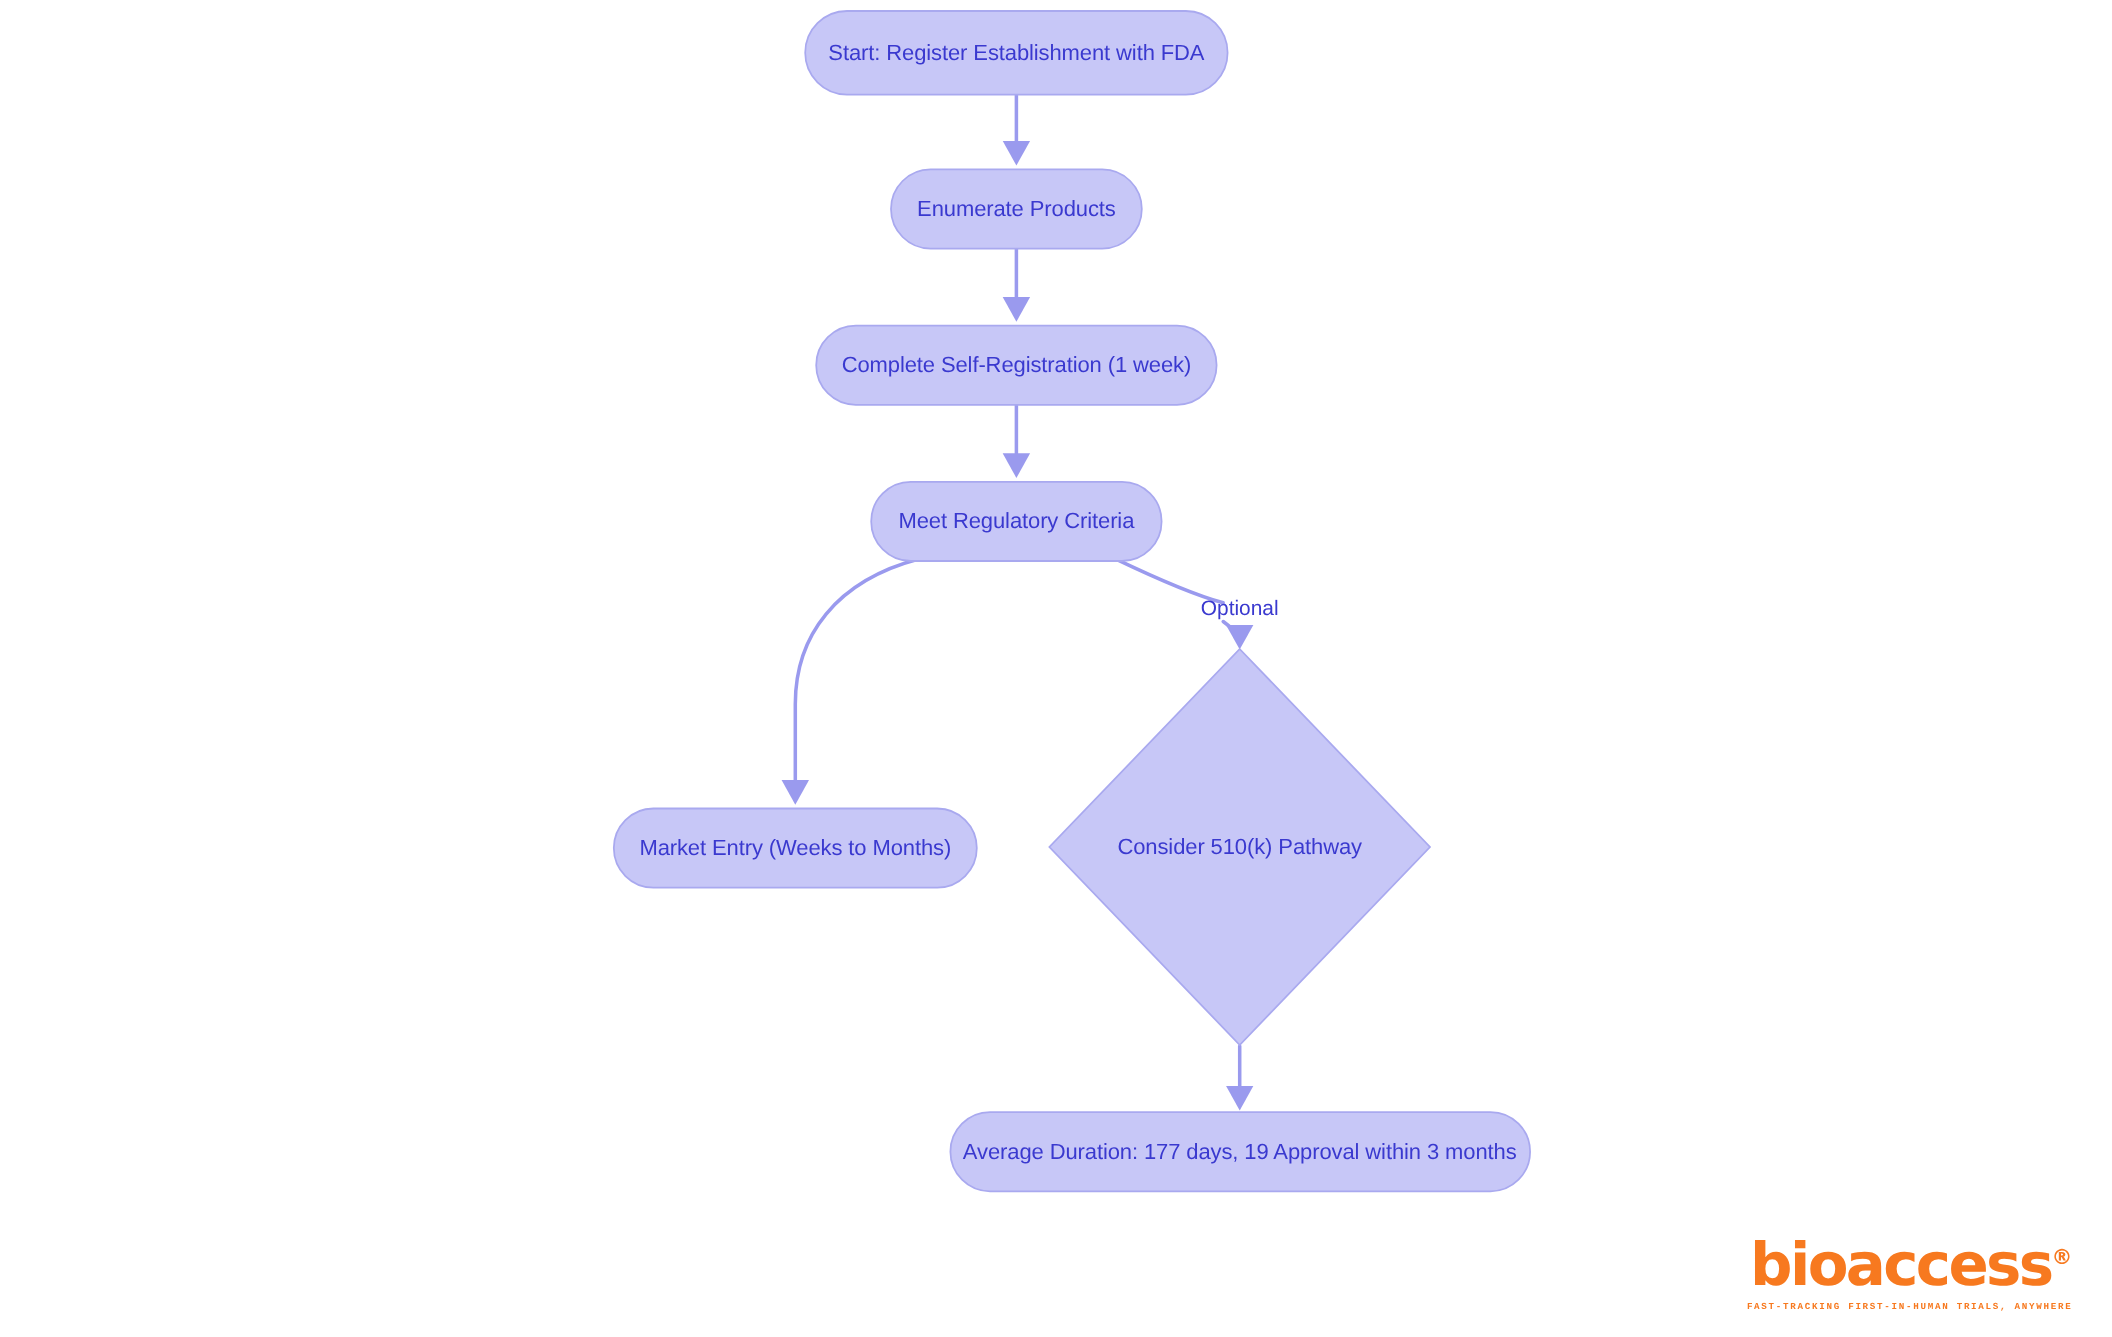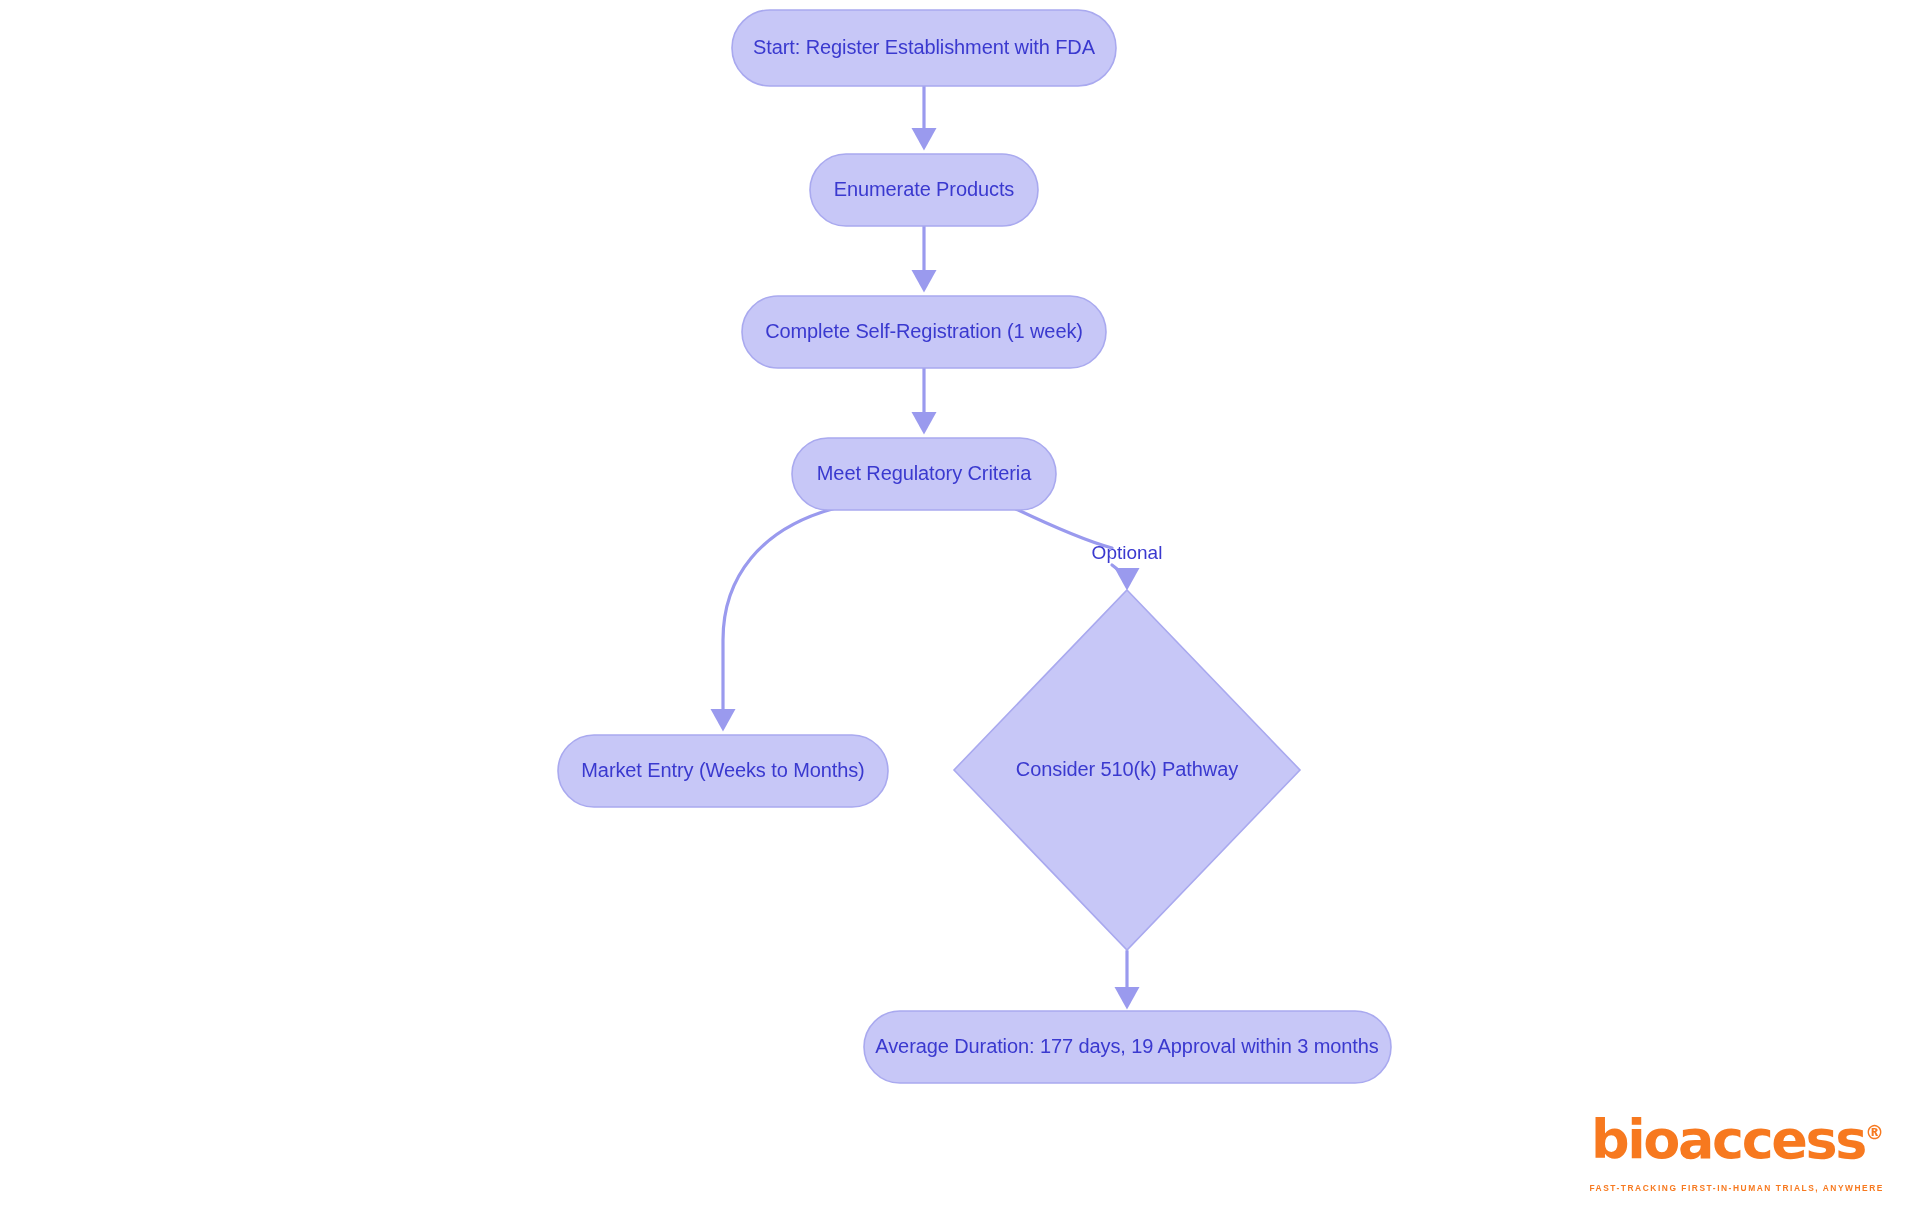--- a/index.html
+++ b/index.html
@@ -69,25 +69,25 @@
     display: inline-block;
     position: relative;
   }
   .logo-reg {
     font-size: 19px;
     vertical-align: super;
     letter-spacing: 0;
     font-weight: bold;
   }
   .logo-tagline {
-    font-family: Liberation Sans, sans-serif;
+    font-family: Liberation Mono, monospace;
     font-size: 8.4px;
     color: #f7791f;
     letter-spacing: 1.55px;
-    margin-top: 18px;
+    margin-top: 8px;
     font-weight: bold;
     white-space: nowrap;
   }
 </style>
 </head>
 <body>
 
 <svg id="flow-canvas" viewBox="0 0 1920 1215">
   <defs>
     <marker id="arrowhead" markerWidth="9" markerHeight="9" refX="5.6" refY="4.5" orient="auto" markerUnits="strokeWidth">

